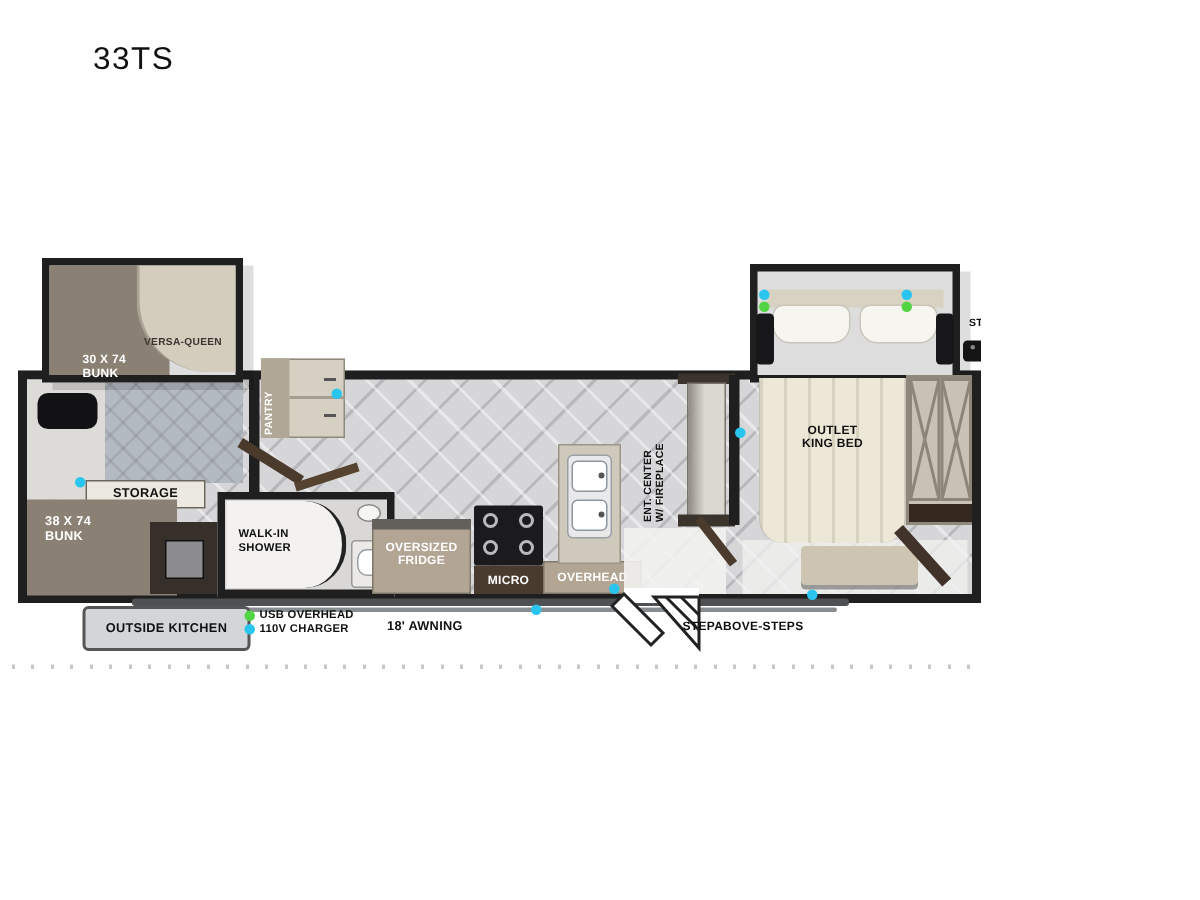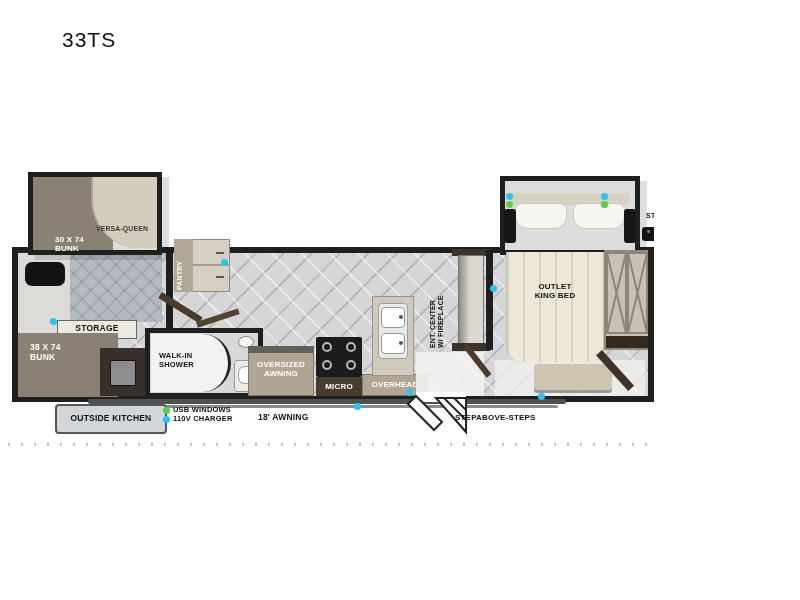--- a/index.html
+++ b/index.html
@@ -76,21 +76,21 @@
   <div class="abs" style="left:151px; top:334px; width:80px; height:58px; background:#f3f2f0; border-right:3px solid #222; border-radius:0 70% 70% 0 / 0 100% 100% 0;"></div>
   <div class="lbl" style="left:159px; top:352px; font-size:7.5px;">WALK-IN
 SHOWER</div>
   <div class="abs" style="left:238px; top:336px; width:16px; height:12px; background:#f5f5f3; border:1px solid #888; border-radius:50%;"></div>
   <div class="abs" style="left:234px; top:360px; width:24px; height:32px; background:#eceae6; border:1px solid #999; border-radius:3px;"></div>
   <div class="abs" style="left:238px; top:366px; width:16px; height:18px; background:#ffffff; border:1px solid #9aa0a6; border-radius:40%;"></div>
 
   <div class="abs cab" style="left:248px; top:346px; width:66px; height:50px; border:1px solid #7e7869;"></div>
   <div class="abs" style="left:248px; top:346px; width:66px; height:7px; background:#62605a;"></div>
   <div class="lbl lblw ctr" style="left:248px; top:360px; width:66px; font-size:8px;">OVERSIZED
-AWNING</div>
+FRIDGE</div>
 
   <div class="abs" style="left:316px; top:337px; width:46px; height:40px; background:#1b1b1e; border-radius:2px;"></div>
   <div class="abs" style="left:322px; top:342px; width:10px; height:10px; border:2px solid #b9b9bd; border-radius:50%;"></div>
   <div class="abs" style="left:346px; top:342px; width:10px; height:10px; border:2px solid #b9b9bd; border-radius:50%;"></div>
   <div class="abs" style="left:322px; top:360px; width:10px; height:10px; border:2px solid #b9b9bd; border-radius:50%;"></div>
   <div class="abs" style="left:346px; top:360px; width:10px; height:10px; border:2px solid #b9b9bd; border-radius:50%;"></div>
   <div class="abs" style="left:316px; top:377px; width:46px; height:19px; background:#493c2f;"></div>
   <div class="lbl lblw ctr" style="left:316px; top:382px; width:46px; font-size:8px;">MICRO</div>
 
   <div class="abs cab" style="left:362px; top:374px; width:66px; height:22px; border:1px solid #7e7869;"></div>
@@ -177,21 +177,21 @@
   <div class="abs" style="left:676px; top:230px; width:3px; height:3px; background:#888; border-radius:50%;"></div>
 
   <div class="abs" style="left:88px; top:399px; width:478px; height:5px; background:#4e5154; border-radius:2px;"></div>
   <div class="abs" style="left:96px; top:405px; width:462px; height:3px; background:#8a8d90; border-radius:2px;"></div>
   <div class="lbl" style="left:258px; top:413px; font-size:8.5px;">18' AWNING</div>
 
   <div class="abs" style="left:55px; top:404px; width:112px; height:30px; background:#d3d6d9; border:2px solid #555; border-radius:4px;"></div>
   <div class="lbl ctr" style="left:55px; top:414px; width:112px; font-size:8.5px;">OUTSIDE KITCHEN</div>
 
   <div class="dot dot-green" style="left:163px; top:407px;"></div>
-  <div class="lbl" style="left:173px; top:406px; font-size:7.5px;">USB WINDOWS</div>
+  <div class="lbl" style="left:173px; top:406px; font-size:7.5px;">USB OVERHEAD</div>
   <div class="dot dot-blue" style="left:163px; top:416px;"></div>
   <div class="lbl" style="left:173px; top:415px; font-size:7.5px;">110V CHARGER</div>
 
   <svg class="abs" style="left:402px; top:392px;" width="100" height="48" viewBox="0 0 100 48">
     <rect x="14" y="0" width="50" height="10" fill="#ffffff"></rect>
     <polygon points="14,4 40,30 32,38 6,12" fill="#ffffff" stroke="#222" stroke-width="2"></polygon>
     <polygon points="34,6 64,6 64,40" fill="#ffffff" stroke="#222" stroke-width="2"></polygon>
     <line x1="42" y1="6" x2="64" y2="28" stroke="#222" stroke-width="2"></line>
     <line x1="52" y1="6" x2="64" y2="18" stroke="#222" stroke-width="2"></line>
   </svg>

